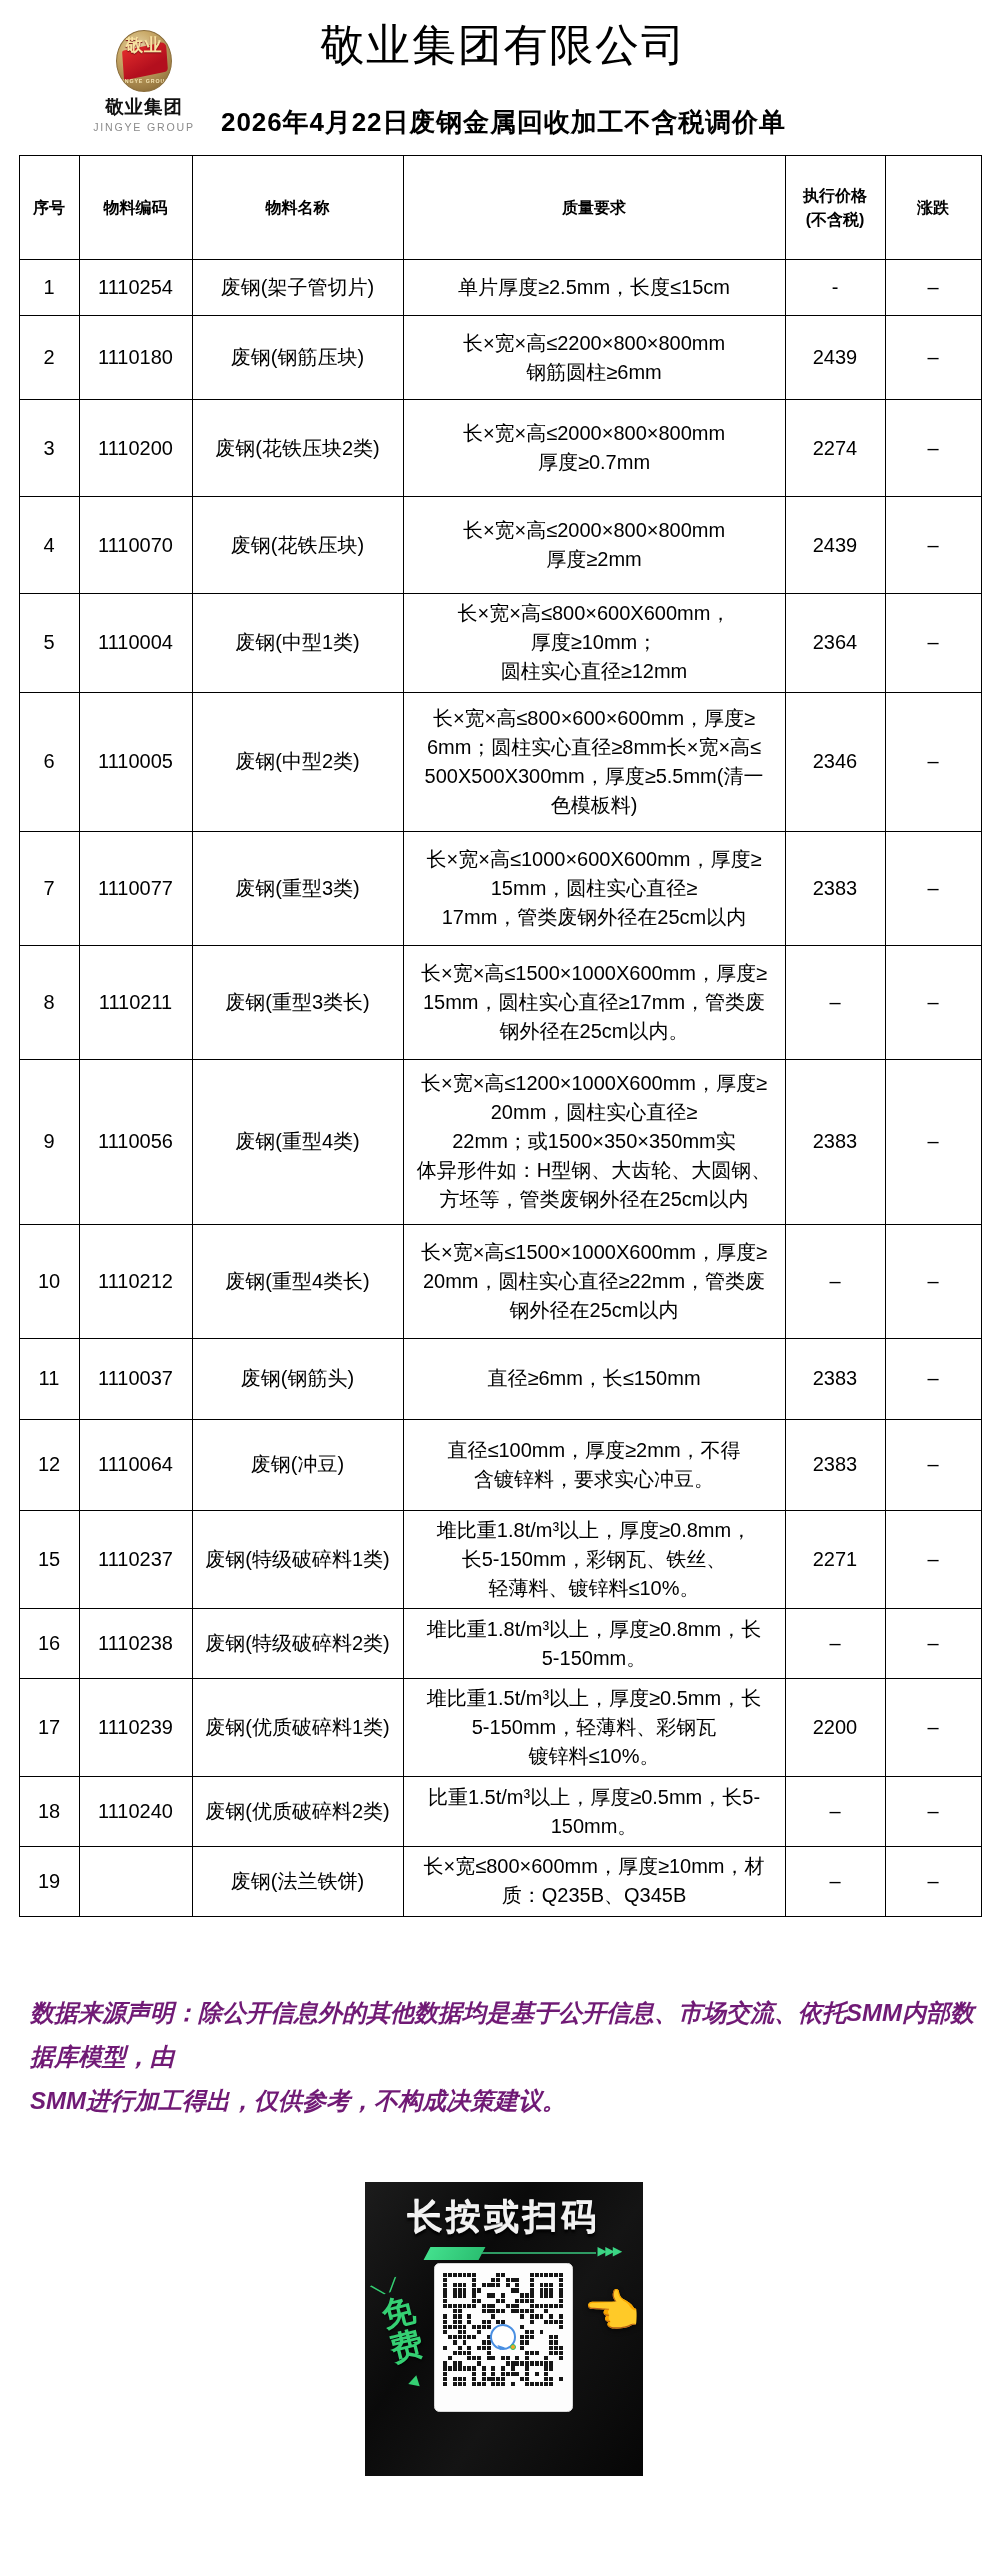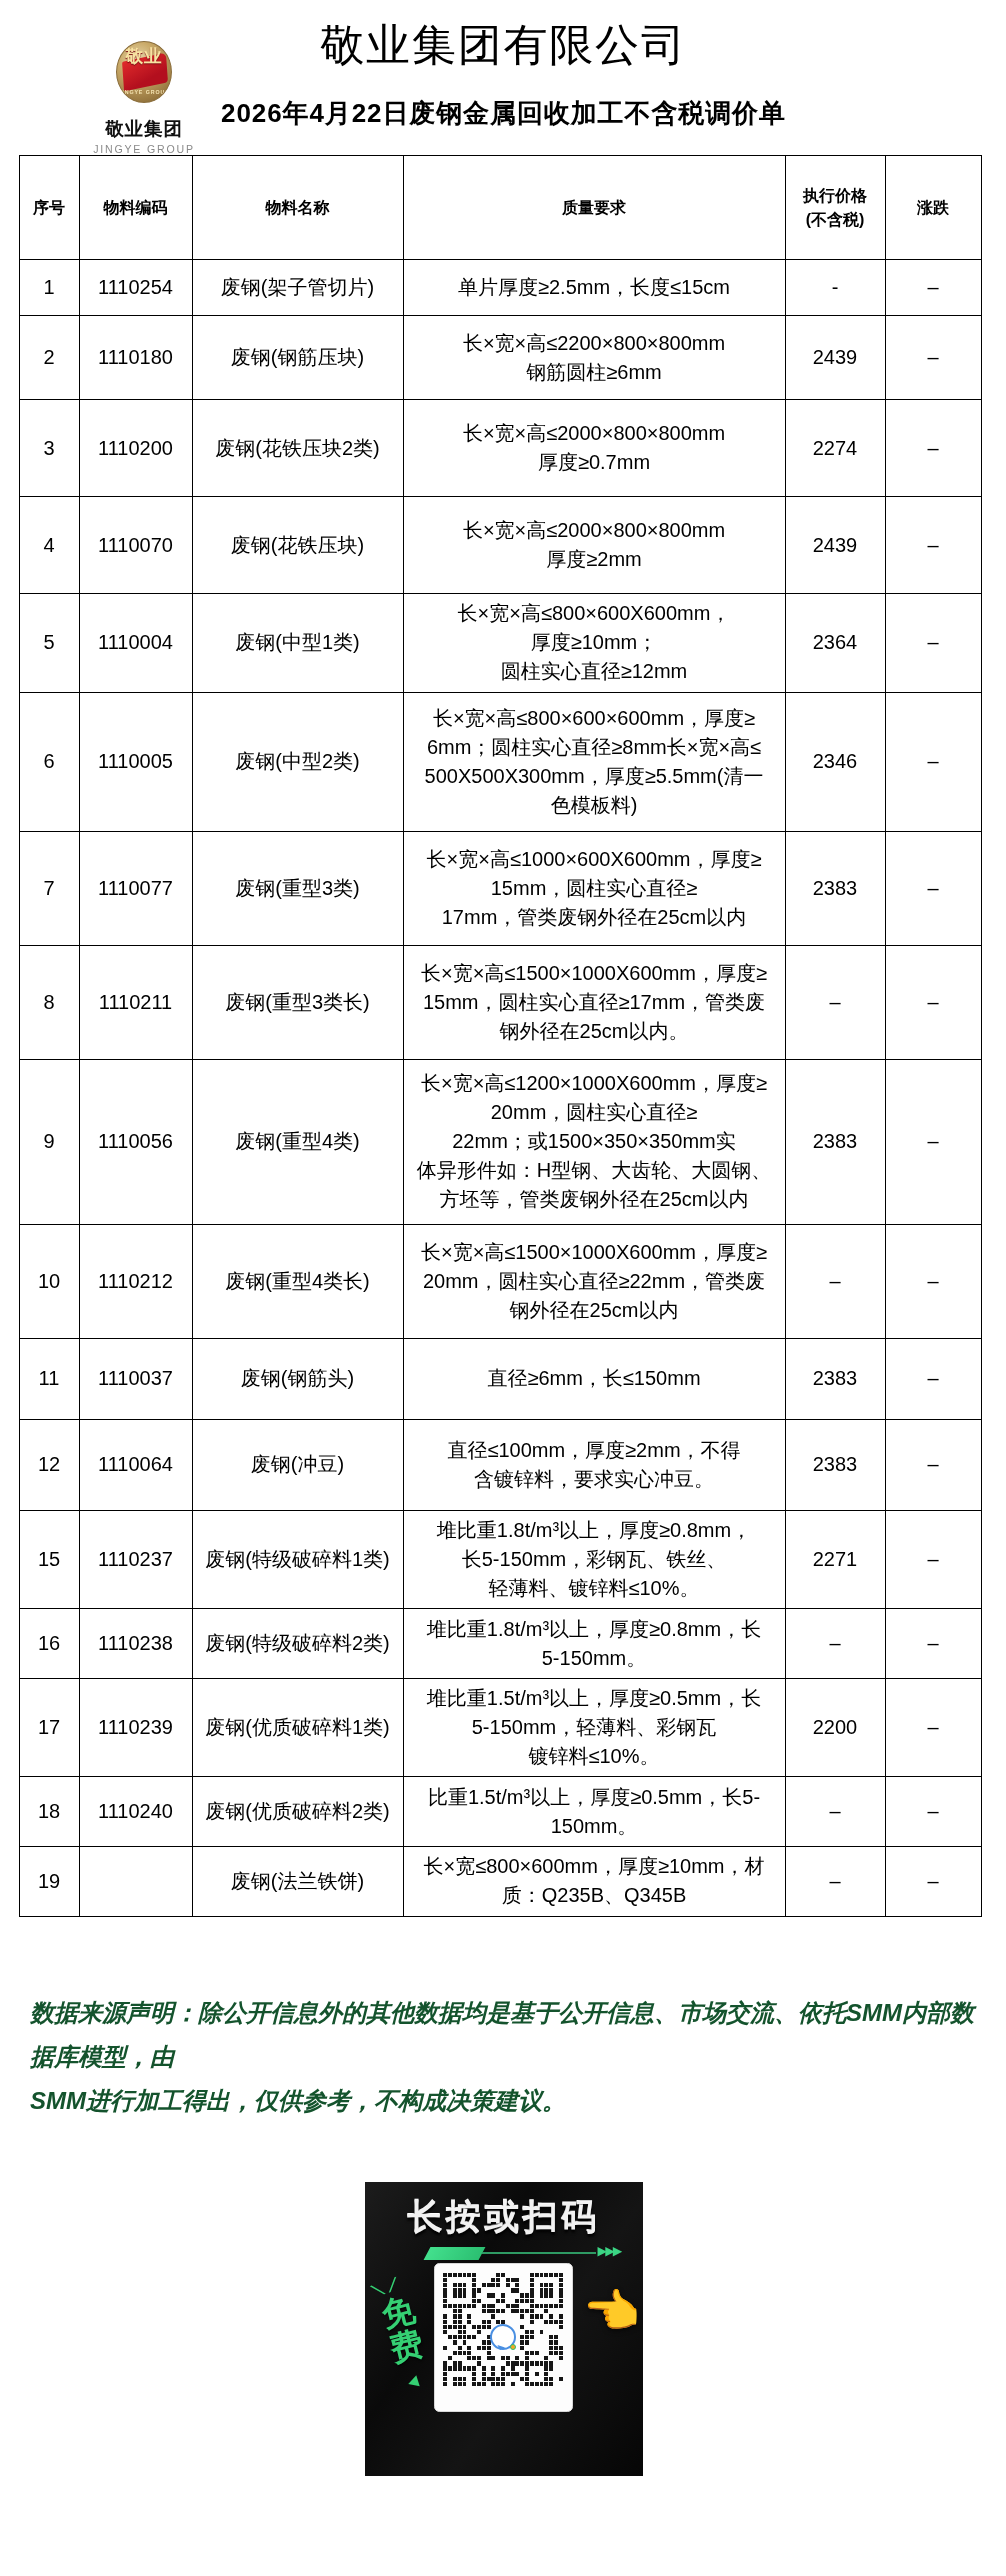--- a/index.html
+++ b/index.html
@@ -13,21 +13,21 @@
   }
   .page { width: 1007px; min-height: 2576px; background: #fff; padding-top: 8.8px; }
 
   
   .doc-header { position: relative; min-height: 134px; }
   .logo-block {
     position: absolute; left: 91px; top: 19.3px; width: 106px;
     text-align: center;
   }
   .logo-oval {
-    width: 56px; height: 62px; margin: 13px auto;
+    width: 56px; height: 62px; margin: 2px auto;
     border-radius: 50%;
     background: radial-gradient(circle at 38% 30%, #e8d9ae 0%, #c9a968 35%, #9a7a42 75%, #6f5527 100%);
     border: 1.8px solid #8a6d3b;
     position: relative; overflow: hidden;
   }
   .logo-flag {
     position: absolute; left: 6.2px; top: 15px; width: 44px; height: 30px;
     background: linear-gradient(160deg, #e02b2b 0%, #b30f1e 70%);
     transform: skewY(-8deg) rotate(-4deg);
     border-radius: 1.8px 5.3px 3.5px 1.8px;
@@ -42,21 +42,21 @@
     font-size: 5.3px; color: #f3e2b0; letter-spacing: 0.9px; font-weight: bold;
   }
   .logo-cn { margin-top: 0; font-size: 18.5px; font-weight: bold; color: #111; letter-spacing: 0.9px; }
   .logo-en { margin-top: 1.8px; font-size: 10.6px; color: #8a8a8a; letter-spacing: 1.8px; }
 
   .company-title {
     text-align: center; padding-top: 7px;
     font-size: 44px; font-weight: normal; letter-spacing: 1.8px;
   }
   .doc-subtitle {
-    text-align: center; margin-top: 21px;
+    text-align: center; margin-top: 30px;
     font-size: 26px; font-weight: bold; letter-spacing: 0.9px;
   }
 
   
   table.price-table {
     border-collapse: collapse; table-layout: fixed;
     margin: 12.3px 0 0 18.5px; width: 961px;
     background: #fff;
   }
   .price-table col.c-no    { width: 60px; }
@@ -72,21 +72,21 @@
     padding: 5.3px 7px;
     line-height: 1.45;
   }
   .price-table th { font-size: 16px; font-weight: bold; height: 104px; line-height: 1.5; }
   .price-table td { font-size: 20px; }
 
   
   .disclaimer {
     margin: 74px 28px 0 30px;
     font-size: 24px; font-weight: bold; font-style: italic;
-    line-height: 1.85; white-space: pre-line; color: #14532d;
+    line-height: 1.85; white-space: pre-line; color: #701a75;
   }
 
   
   .qr-card {
     position: relative;
     width: 278px; height: 294px;
     margin: 58px auto 0 auto;
     background:
       linear-gradient(125deg, #1c1c1c 0%, #0a0a0a 35%, #141414 60%, #060606 100%);
     overflow: hidden;

